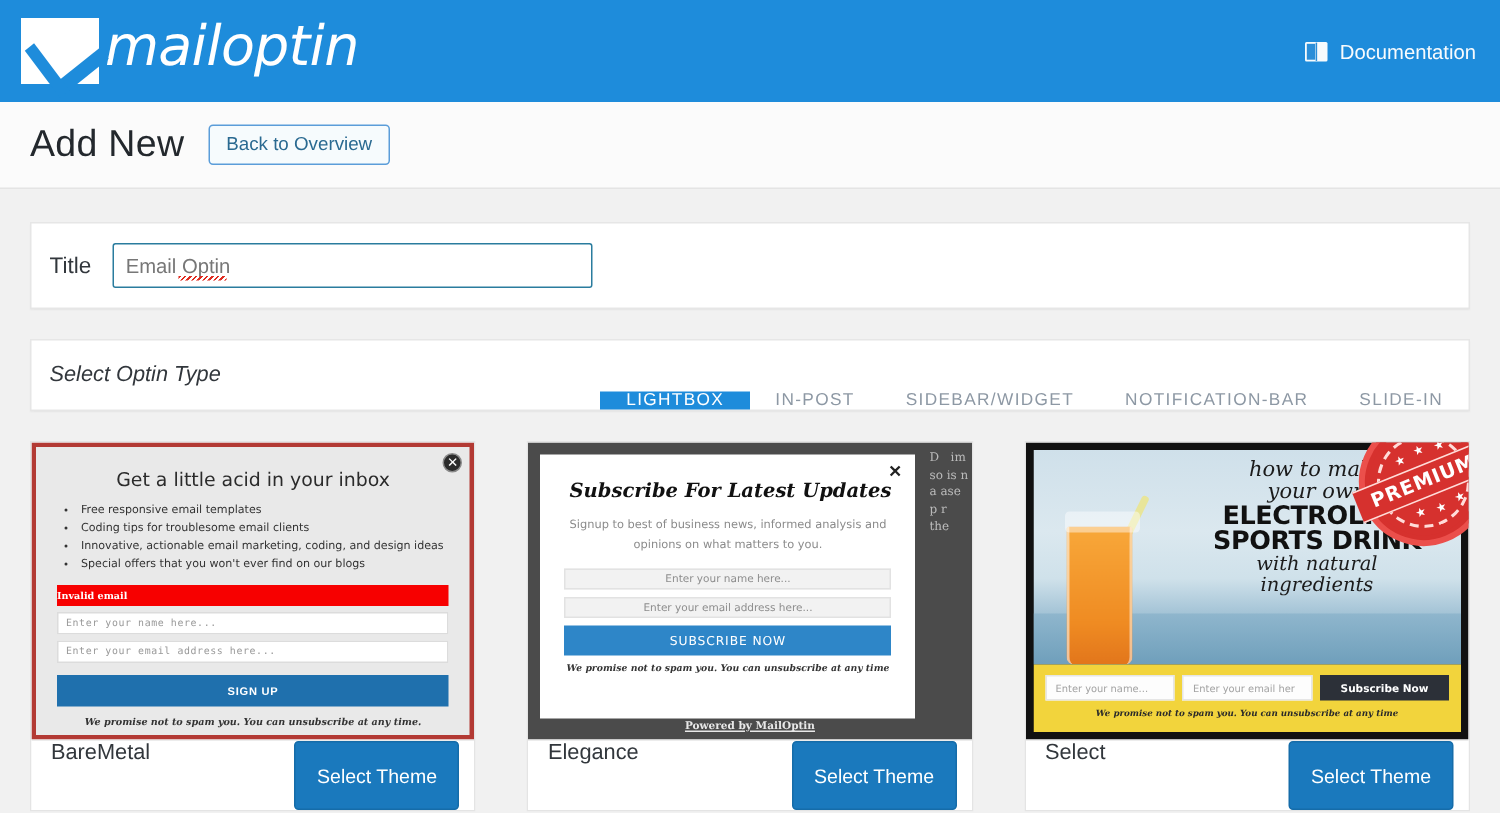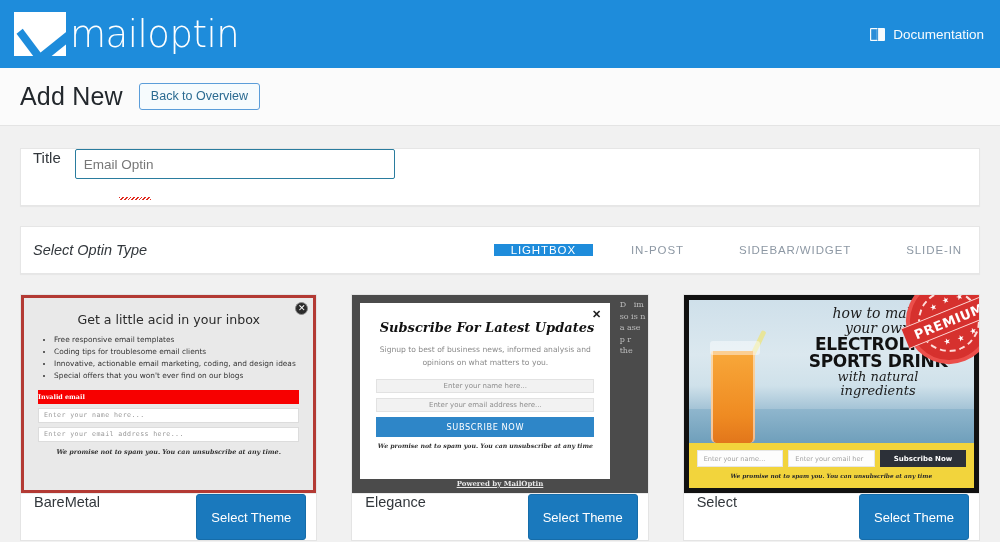--- a/index.html
+++ b/index.html
@@ -13,21 +13,21 @@
 
   
   .topbar {
     height: 68px;
     background: #1e8cdb;
     display: flex;
     align-items: center;
     justify-content: space-between;
     padding: 0 16px 0 14px;
   }
-  .brand { display: flex; align-items: center; gap: 0px; }
+  .brand { display: flex; gap: 0px; font-style: italic; }
   .brand-mark {
     width: 52px; height: 44px;
     background: #ffffff;
     position: relative;
     margin-right: 4px;
   }
   .brand-mark::before {
     content: "";
     position: absolute;
     left: 7px; top: 6px;
@@ -90,20 +90,21 @@
   .panel {
     background: #ffffff;
     border: 1px solid #e6e6e6;
     box-shadow: 0 1px 1px rgba(0,0,0,.04);
   }
 
   
   .title-panel {
     height: 58px;
     display: flex;
+    align-items: center;
     padding-left: 12px;
     margin-bottom: 20px;
   }
   .title-label {
     font-size: 15px;
     color: #32373c;
     margin-right: 14px;
   }
   .title-input {
     width: 320px;
@@ -137,21 +138,21 @@
     margin-bottom: 20px;
   }
   .type-label {
     font-size: 14.5px;
     color: #32373c;
     display: flex;
     align-items: center;
     padding-left: 12px;
     font-style: italic;
   }
-  .tabs { display: flex; align-items: center; gap: 21px; }
+  .tabs { display: flex; align-items: flex-end; }
   .tab {
     display: flex; align-items: center;
     padding: 0 17px;
     font-size: 11.5px;
     letter-spacing: 0.9px;
     color: #8d98a4;
     cursor: pointer;
     text-transform: uppercase;
     white-space: nowrap;
   }
@@ -521,40 +522,42 @@
       <span class="spell-underline"></span>
     </span>
   </div>
 
   <div class="panel type-panel">
     <span class="type-label">Select Optin Type</span>
     <div class="tabs">
       <div class="tab active">LIGHTBOX</div>
       <div class="tab">IN-POST</div>
       <div class="tab">SIDEBAR/WIDGET</div>
+      <div class="tab">NOTIFICATION-BAR</div>
       <div class="tab">SLIDE-IN</div>
     </div>
   </div>
 
   <div class="themes">
 
     <div class="theme-card">
       <div class="preview">
         <div class="bm">
           <div class="bm-close">✕</div>
           <div class="bm-title">Get a little acid in your inbox</div>
           <ul class="bm-list">
             <li>Free responsive email templates</li>
             <li>Coding tips for troublesome email clients</li>
             <li>Innovative, actionable email marketing, coding, and design ideas</li>
             <li>Special offers that you won't ever find on our blogs</li>
           </ul>
           <div class="bm-error">Invalid email</div>
           <div class="bm-input">Enter your name here...</div>
           <div class="bm-input">Enter your email address here...</div>
+          <div class="bm-btn">SIGN UP</div>
           <div class="bm-note">We promise not to spam you. You can unsubscribe at any time.</div>
         </div>
       </div>
       <div class="card-foot">
         <span class="theme-name">BareMetal</span>
         <button class="btn-primary">Select Theme</button>
       </div>
     </div>
 
     <div class="theme-card">

